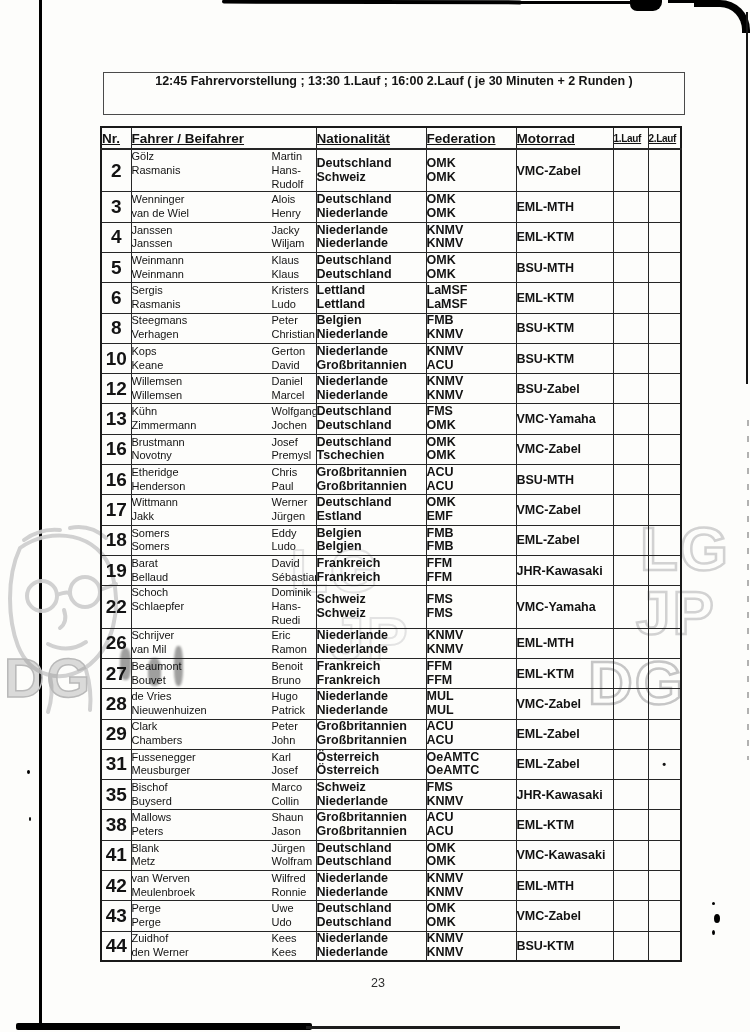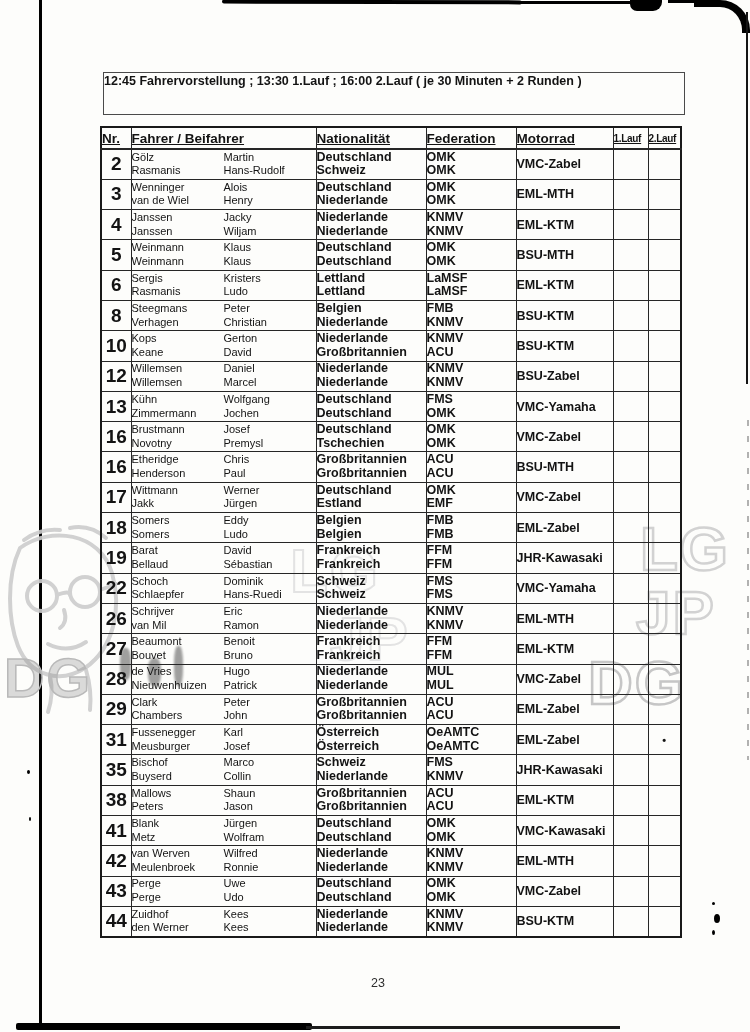--- a/index.html
+++ b/index.html
@@ -25,35 +25,35 @@
   .wm{position:absolute;font-weight:bold;color:transparent;
       -webkit-text-stroke:2.5px #d2d2d2;font-size:62px;letter-spacing:2px;z-index:1;line-height:1;}
   .wm-faint{-webkit-text-stroke:2px #e3e3e3;}
   .wm-left{-webkit-text-stroke:1.5px #b9b9b9;color:rgba(130,130,130,.28);filter:blur(.4px);font-size:56px;}
   .wm-face{position:absolute;left:-10px;top:518px;z-index:1;opacity:.9;}
   .wm-blob{position:absolute;background:rgba(45,45,45,.45);filter:blur(1px);border-radius:40%;z-index:1;}
   
   .titlebox{position:absolute;left:103px;top:72px;width:580px;height:41px;
     border:1.5px solid #4a4a4a;z-index:2;background:transparent;}
   .title{font-size:17px;font-weight:bold;text-decoration:underline;text-align:center;margin-top:3px;letter-spacing:.2px;}
-  .schedule{font-size:12.5px;font-weight:bold;text-align:left;margin-top:1px;}
+  .schedule{font-size:12.5px;font-weight:bold;text-align:center;margin-top:1px;}
   
   table.roster{position:absolute;left:100px;top:126px;width:580px;z-index:2;
     border-collapse:collapse;table-layout:fixed;border:2.5px solid #191919;background:transparent;}
   .roster th,.roster td{border:1.5px solid #262626;padding:0;overflow:hidden;}
   .roster thead tr{height:22px;}
   .roster thead th{font-size:13.5px;font-weight:bold;text-decoration:underline;
     text-align:left;vertical-align:middle;border-bottom-width:2.5px;}
   .roster thead th.small{font-size:10px;letter-spacing:-.3px;}
   .roster tbody tr{height:30.3px;}
   .c-nr{font-size:19px;font-weight:bold;text-align:center;vertical-align:middle;}
   .c-names{vertical-align:middle;padding:1px 0 1px 5px;}
   .nline{display:flex;font-size:11px;font-weight:normal;line-height:13.8px;}
   .lname{width:92px;flex:none;}
-  .fname{flex:1;}
+  .fname{flex:1;margin-left:48px;}
   .twol{vertical-align:middle;padding-left:6px;}
   .twol div{font-size:12.5px;font-weight:bold;line-height:13.8px;}
   .c-bike{vertical-align:middle;padding-left:8px;font-size:12.5px;font-weight:bold;}
   .c-lauf{text-align:center;vertical-align:middle;font-size:11px;font-weight:bold;}
   
   .pageno{position:absolute;left:371px;top:976px;font-size:12.5px;color:#2e2e2e;z-index:2;}
 </style>
 </head>
 <body>
 

